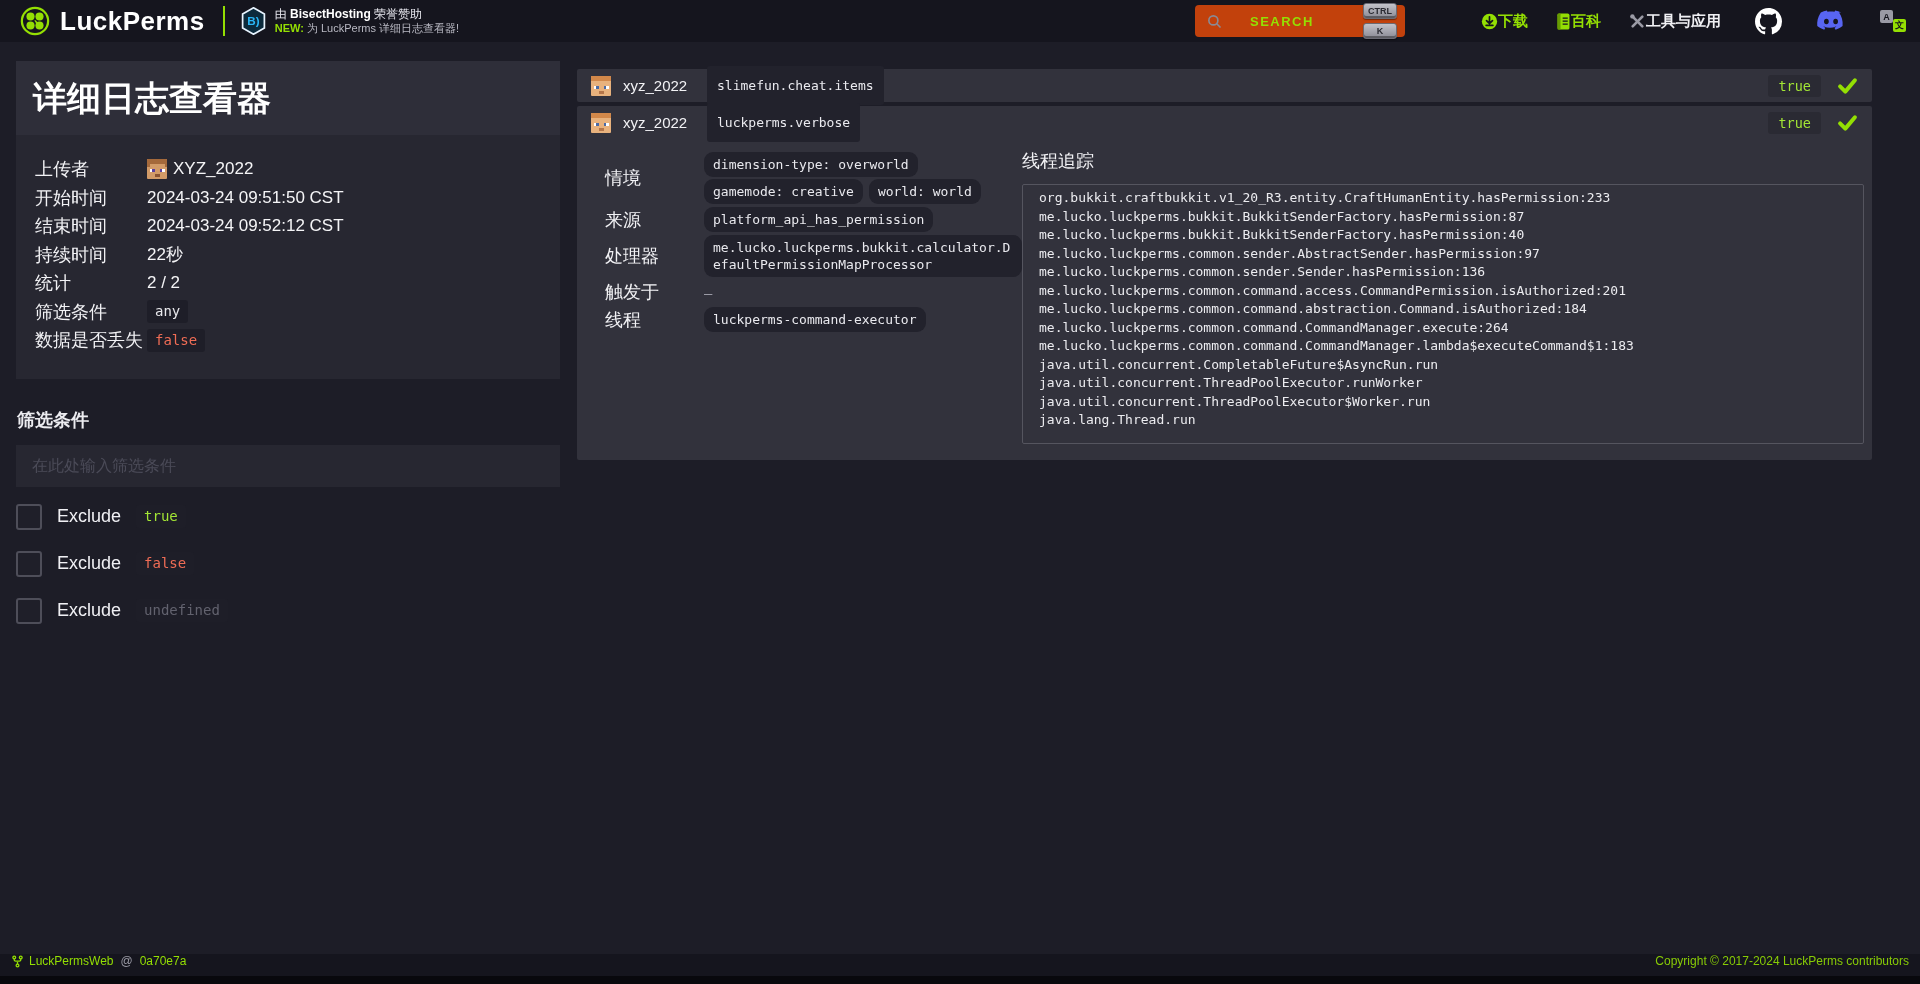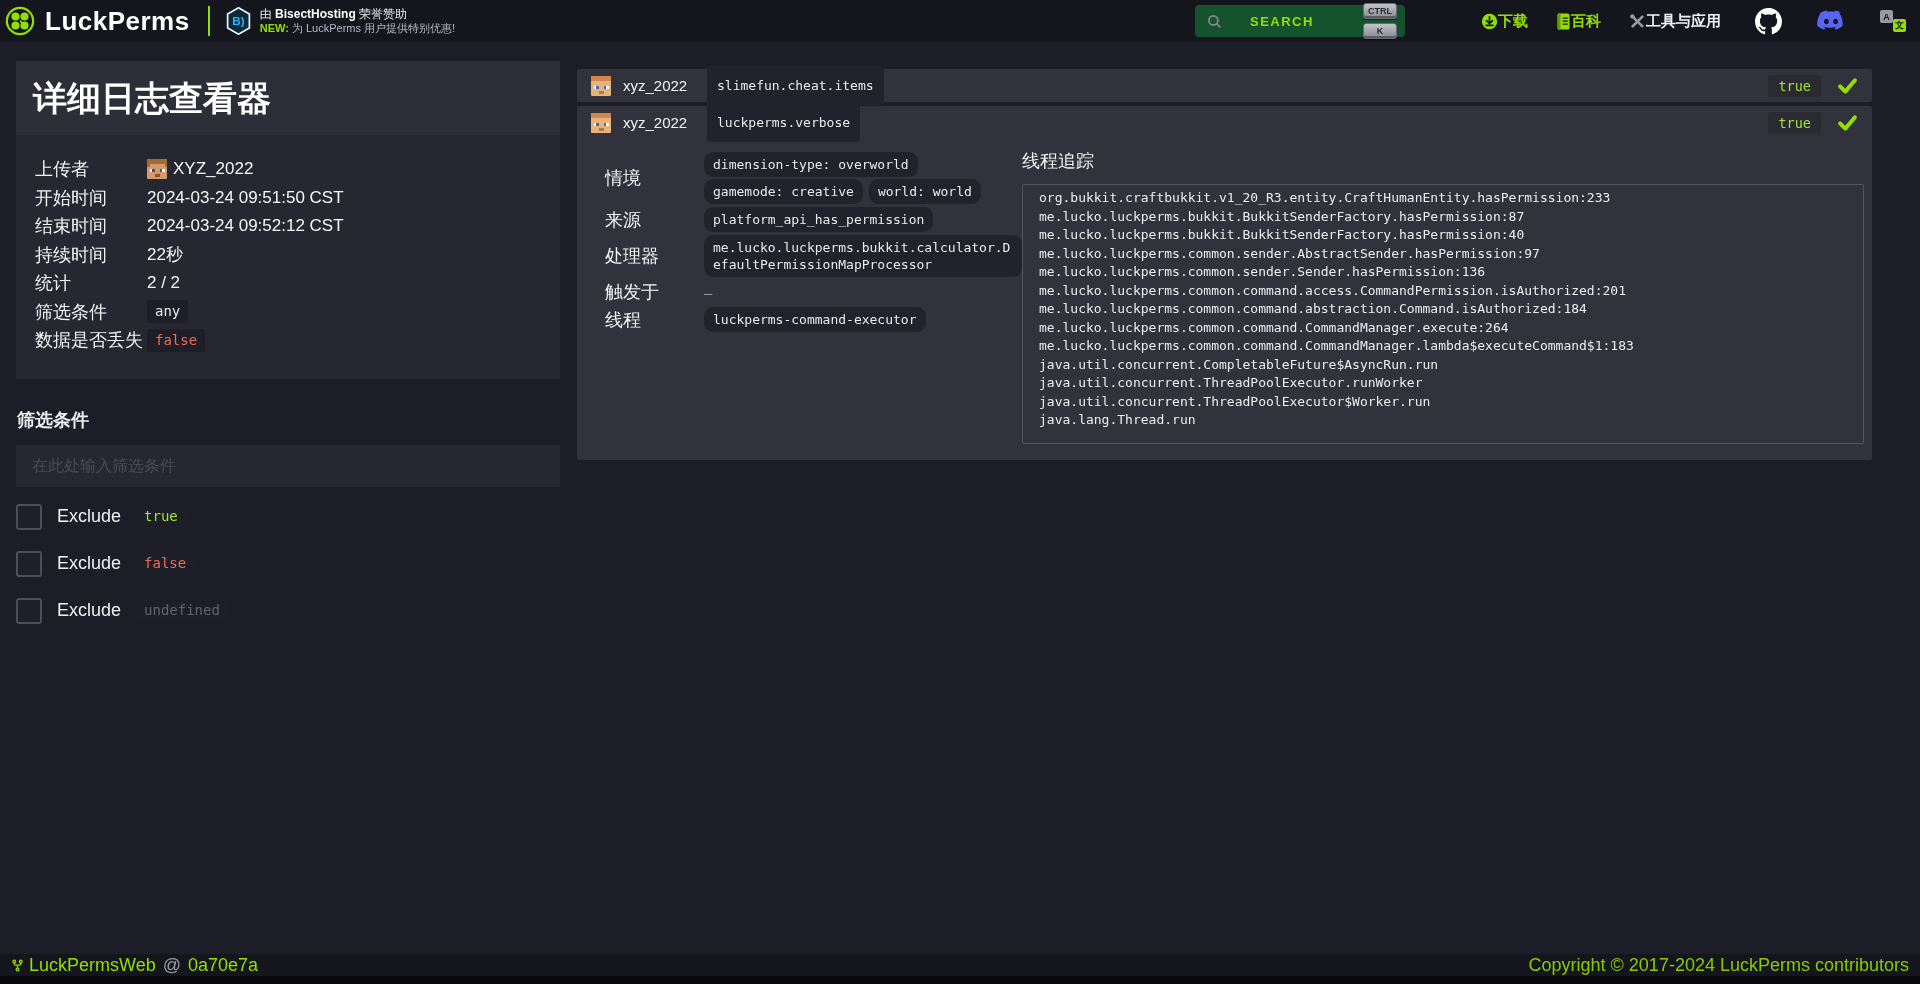--- a/index.html
+++ b/index.html
@@ -7,33 +7,33 @@
   body {
     background:#1d1d27;
     font-family:"Liberation Sans", sans-serif;
     color:#e8e8ee;
     position:relative;
   }
 
   
   .navbar {
     height:42px; background:#15151e; display:flex; align-items:center;
-    padding:0 14px 0 5px;
+    padding:0 14px 0 20px;
   }
   .brand { display:flex; align-items:center; gap:10px; cursor:pointer; }
   .brand-text { font-size:26px; font-weight:bold; color:#ffffff; letter-spacing:.5px; }
   .nav-divider { width:2px; height:30px; background:#94df03; margin:0 16px 0 18px; }
   .sponsor { display:flex; align-items:center; gap:9px; text-decoration:none; cursor:pointer; }
   .sponsor-text { font-size:12px; line-height:14px; color:#e9e9f0; }
   .sp1 b { color:#ffffff; }
   .sp2 { font-size:11px; color:#b9b9c3; }
   .sp2 .new { color:#94df03; font-weight:bold; }
   .nav-spacer { flex:1; }
   .search-box {
-    width:210px; height:32px; background:#14532d; border-radius:4px;
+    width:210px; height:32px; background:#c2410c; border-radius:4px;
     display:flex; align-items:center; padding:0 8px 0 12px; cursor:pointer;
   }
   .search-label { color:#94df03; font-weight:bold; font-size:13px; letter-spacing:1.5px; margin-left:28px; }
   .keys { margin-left:auto; display:flex; gap:4px;flex-direction:column; }
   kbd {
     font-family:"Liberation Sans", sans-serif; font-size:9px; font-weight:bold;
     color:#2a2a32; background:linear-gradient(#c2c2ca,#8a8a94);
     border:1px solid #6a6a74; border-radius:3px; padding:2px 4px; min-width:16px;
     text-align:center; box-shadow:inset 0 -2px 0 rgba(0,0,0,.35), 0 1px 1px rgba(0,0,0,.4);
   }
@@ -126,22 +126,22 @@
   .trace-heading { font-size:18px; color:#f2f2f5; margin:2px 0 11px; font-weight:normal; }
   .trace-box {
     border:1px solid #55555f; border-radius:2px; padding:4px 16px 13px;
     font-family:"DejaVu Sans Mono", monospace; font-size:13px; line-height:18.5px;
     color:#ececf0; white-space:nowrap; overflow:hidden;
   }
 
   
   .footer {
     position:absolute; left:0; right:0; bottom:8px; height:22px; background:#15151e;
-    display:flex; align-items:flex-end; justify-content:space-between; padding:0 11px;
-    font-size:18px;
+    display:flex; align-items:flex-start; justify-content:space-between; padding:0 11px;
+    font-size:12px;
   }
   .footer a { text-decoration:none; cursor:pointer; }
   .footer-left { display:flex; align-items:center; gap:5px; color:#94df03; }
   .footer-left .at { color:#9a9aa5; margin:0 2px; }
   .footer-right { color:#94df03; opacity:.9; }
   .bottom-strip { position:absolute; left:0; right:0; bottom:0; height:8px; background:#08080d; }
 </style>
 </head>
 <body>
 
@@ -161,21 +161,21 @@
     <span class="brand-text">LuckPerms</span>
   </a>
   <div class="nav-divider"></div>
   <a class="sponsor">
     <svg width="25" height="28" viewBox="0 0 32 36">
       <polygon points="16,1 30,9 30,27 16,35 2,27 2,9" fill="#0b2a3c" stroke="#e8f4ff" stroke-width="2.2"></polygon>
       <text x="16" y="23.5" text-anchor="middle" font-size="15" font-weight="bold" fill="#29b6f6" font-family="Liberation Sans, sans-serif">B)</text>
     </svg>
     <div class="sponsor-text">
       <div class="sp1"><span>由 </span><b>BisectHosting</b><span> 荣誉赞助</span></div>
-      <div class="sp2"><b class="new">NEW:</b><span> 为 LuckPerms 用户提供特别优惠!</span></div>
+      <div class="sp2"><b class="new">NEW:</b><span> 为 LuckPerms 详细日志查看器!</span></div>
     </div>
   </a>
   <div class="nav-spacer"></div>
 
   <div class="search-box">
     <svg width="15" height="15" viewBox="0 0 20 20" fill="none" stroke="#8a8a95" stroke-width="2.2">
       <circle cx="8.5" cy="8.5" r="6"></circle>
         <path d="M13 13l5 5"></path>
     </svg>
     <span class="search-label">SEARCH</span>

